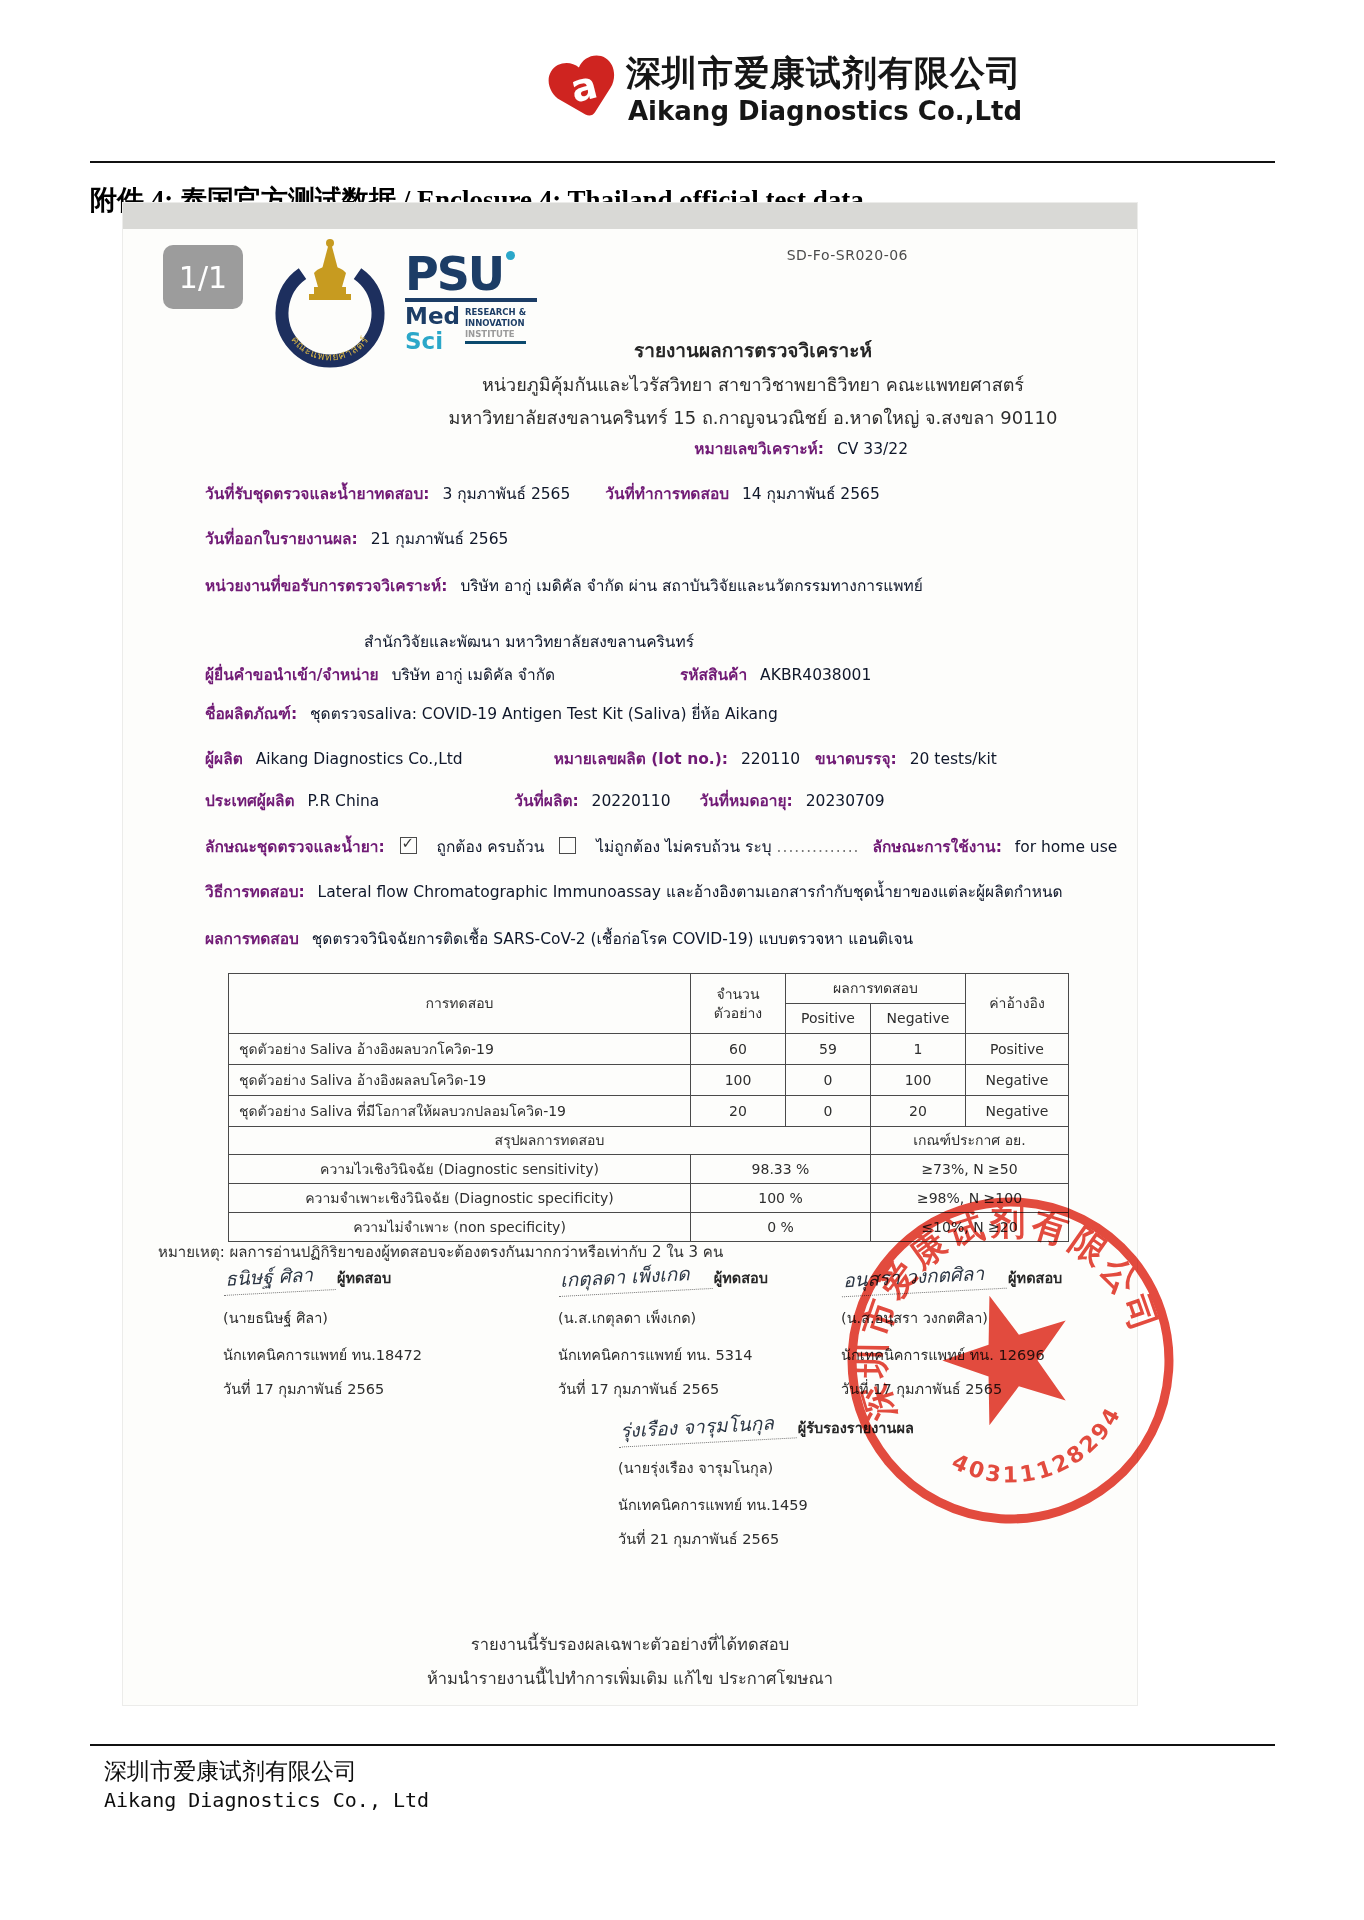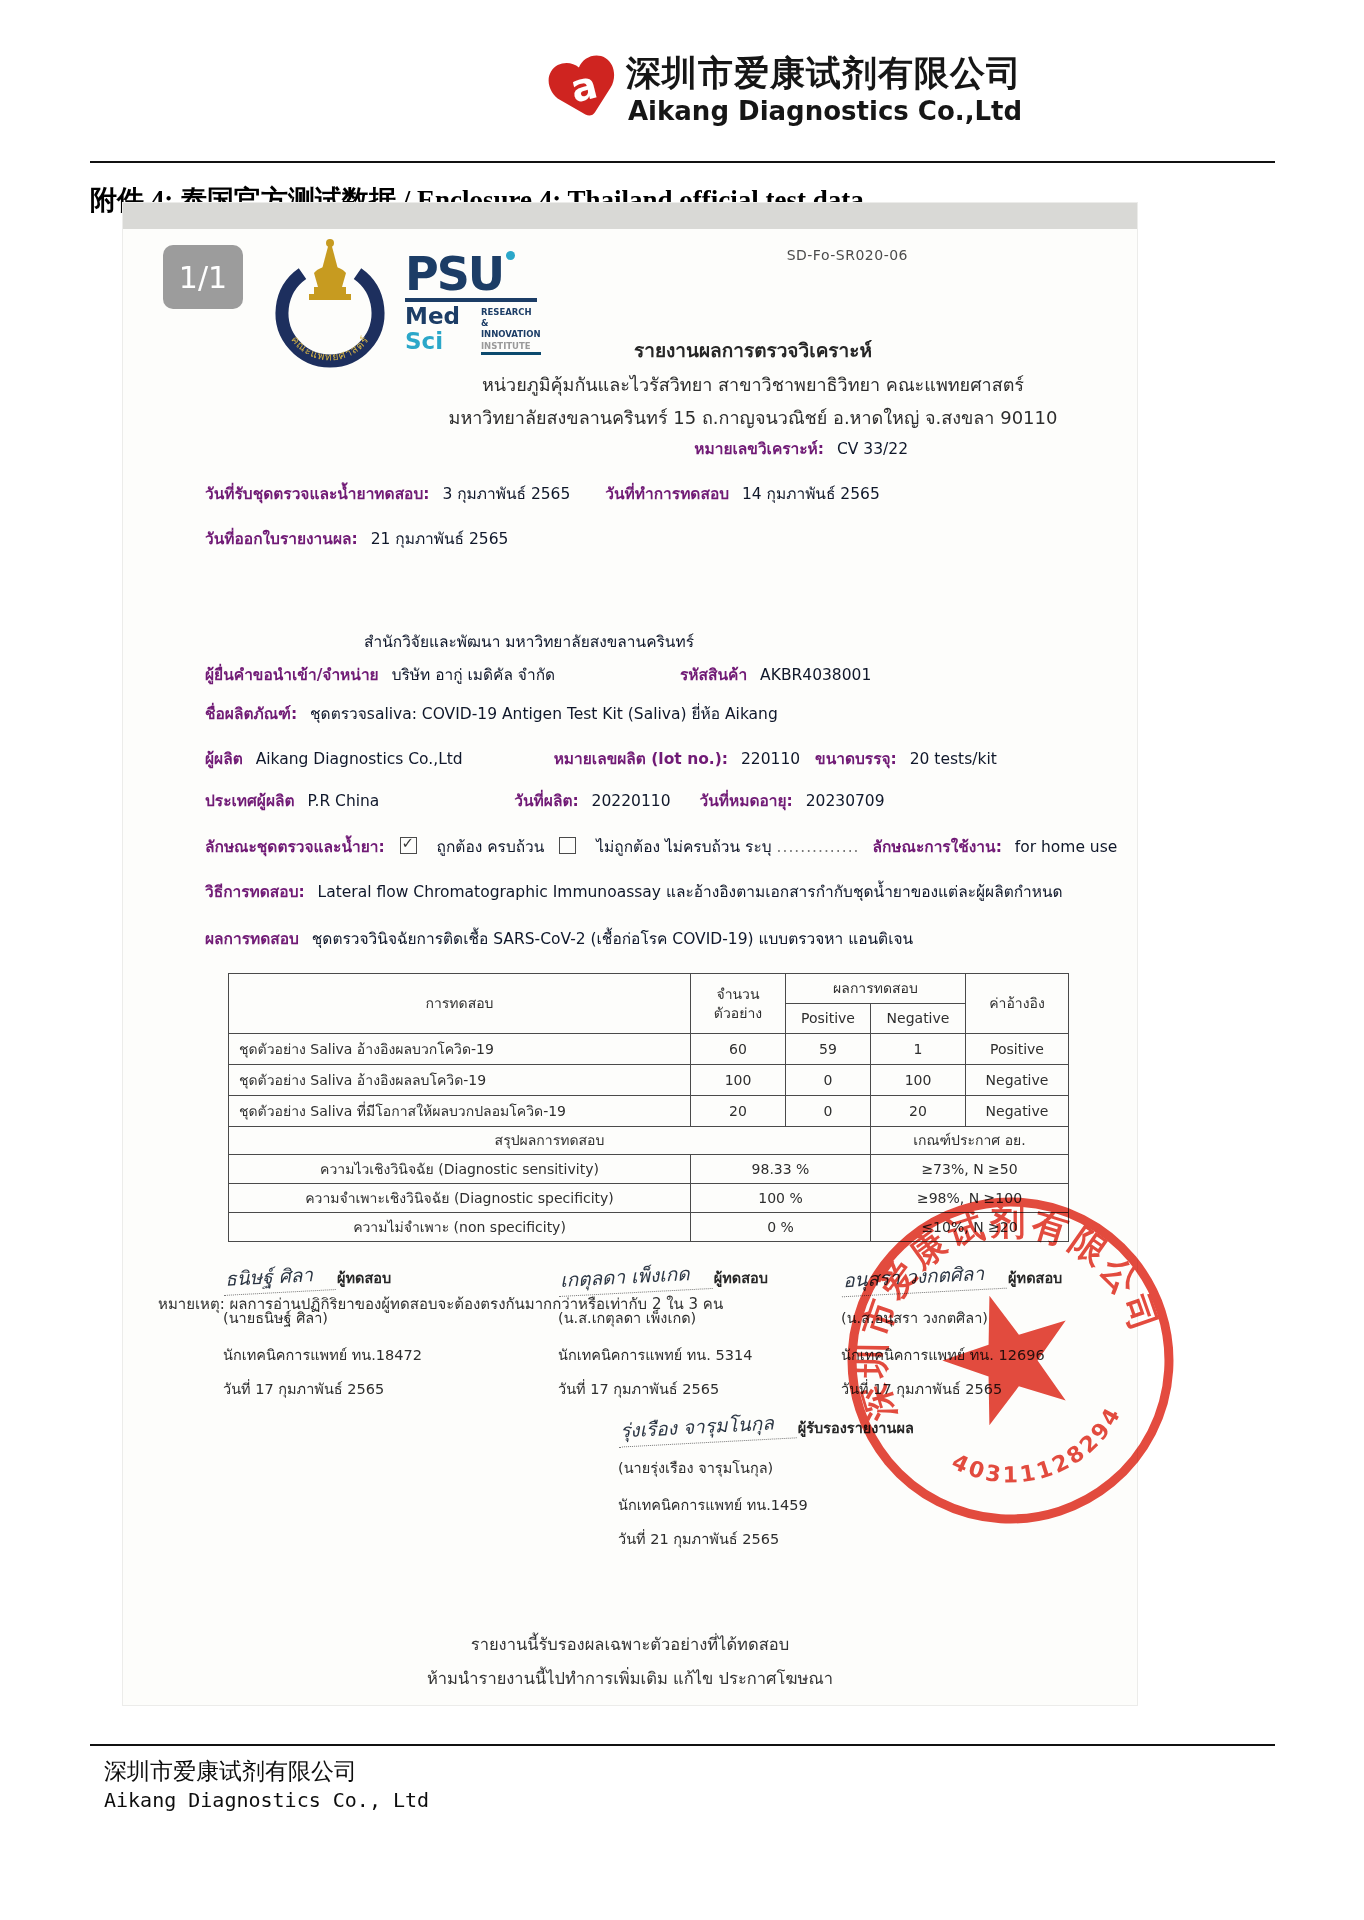--- a/index.html
+++ b/index.html
@@ -45,21 +45,21 @@
   .sigdate{margin-top:11px}
   
   .stamp{mix-blend-mode:multiply;opacity:.92;transform:rotate(-18deg)}
   
   .closing{font-size:16.5px;color:#343434}
   .ft-cn{font-family:"DejaVu Serif","Liberation Serif",serif;font-size:23px;color:#0d0d0d;white-space:nowrap}
   .ft-en{font-family:"DejaVu Sans Mono","Liberation Mono",monospace;font-size:20px;color:#0d0d0d;white-space:nowrap}
   
   .psu-word{font-size:46px;font-weight:900;color:#1c3d66;letter-spacing:-2px;line-height:.9}
   .psu-dot{display:inline-block;width:9px;height:9px;border-radius:50%;background:#2ba7c9;vertical-align:30px;margin-left:3px}
-  .psu-sub{display:flex;gap:21px;margin-top:3px;border-top:4px solid #1c3d66;padding-top:3px;width:132px}
+  .psu-sub{display:flex;gap:5px;margin-top:3px;border-top:4px solid #1c3d66;padding-top:3px;width:132px}
   .psu-med{font-size:23px;font-weight:800;color:#1c3d66;line-height:1}
   .psu-sci{font-size:23px;font-weight:800;color:#2ba7c9;line-height:1.15}
   .psu-right{font-size:8.5px;font-weight:700;color:#1c3d66;line-height:1.3;padding-top:2px}
   .psu-right .gray{color:#9a9a9a;border-bottom:3px solid #0c4a6e}
 </style>
 </head>
 <body>
 
 <div class="abs" style="left:0;top:0;width:1364px;height:165px">
   <svg class="abs" style="left:548px;top:55px" width="72" height="66" viewBox="0 0 72 66">
@@ -122,20 +122,24 @@
     <span class="val">3 กุมภาพันธ์ 2565</span>
     <span class="lbl lbl2">วันที่ทำการทดสอบ</span>
     <span class="val">14 กุมภาพันธ์ 2565</span>
   </div>
 
   <div class="abs line" style="left:82px;top:323px">
     <span class="lbl">วันที่ออกใบรายงานผล:</span>
     <span class="val">21 กุมภาพันธ์ 2565</span>
   </div>
 
+  <div class="abs line" style="left:82px;top:370px">
+    <span class="lbl">หน่วยงานที่ขอรับการตรวจวิเคราะห์:</span>
+    <span class="val">บริษัท อากู่ เมดิคัล จำกัด ผ่าน สถาบันวิจัยและนวัตกรรมทางการแพทย์</span>
+  </div>
 
   <div class="abs line t-center" style="left:82px;top:426px;width:640px">
     <span class="val">สำนักวิจัยและพัฒนา มหาวิทยาลัยสงขลานครินทร์</span>
   </div>
 
   <div class="abs line" style="left:82px;top:459px">
     <span class="lbl">ผู้ยื่นคำขอนำเข้า/จำหน่าย</span>
     <span class="val">บริษัท อากู่ เมดิคัล จำกัด</span>
     <span class="lbl" style="margin-left:120px">รหัสสินค้า</span>
     <span class="val">AKBR4038001</span>
@@ -243,21 +247,21 @@
       <td colspan="2">≥98%, N ≥100</td>
     </tr>
     <tr style="height:29px">
       <td>ความไม่จำเพาะ (non specificity)</td>
       <td colspan="2">0 %</td>
       <td colspan="2">≤10%, N ≥20</td>
     </tr>
   </tbody>
     </table>
 
-  <div class="abs note" style="left:35px;top:1089px">หมายเหตุ: ผลการอ่านปฏิกิริยาของผู้ทดสอบจะต้องตรงกันมากกว่าหรือเท่ากับ 2 ใน 3 คน</div>
+  <div class="abs note" style="left:35px;top:1037px">หมายเหตุ: ผลการอ่านปฏิกิริยาของผู้ทดสอบจะต้องตรงกันมากกว่าหรือเท่ากับ 2 ใน 3 คน</div>
 
   <div class="abs sigblock" style="left:100px;top:1058px;width:310px">
     <div><span class="script">ธนิษฐ์  ศิลา</span><span class="role">ผู้ทดสอบ</span></div>
     <div class="signame">(นายธนิษฐ์ ศิลา)</div>
     <div class="siglic">นักเทคนิคการแพทย์ ทน.18472</div>
     <div class="sigdate">วันที่ 17 กุมภาพันธ์ 2565</div>
   </div>
   <div class="abs sigblock" style="left:435px;top:1058px;width:310px">
     <div><span class="script">เกตุลดา เพ็งเกด</span><span class="role">ผู้ทดสอบ</span></div>
     <div class="signame">(น.ส.เกตุลดา เพ็งเกด)</div>

